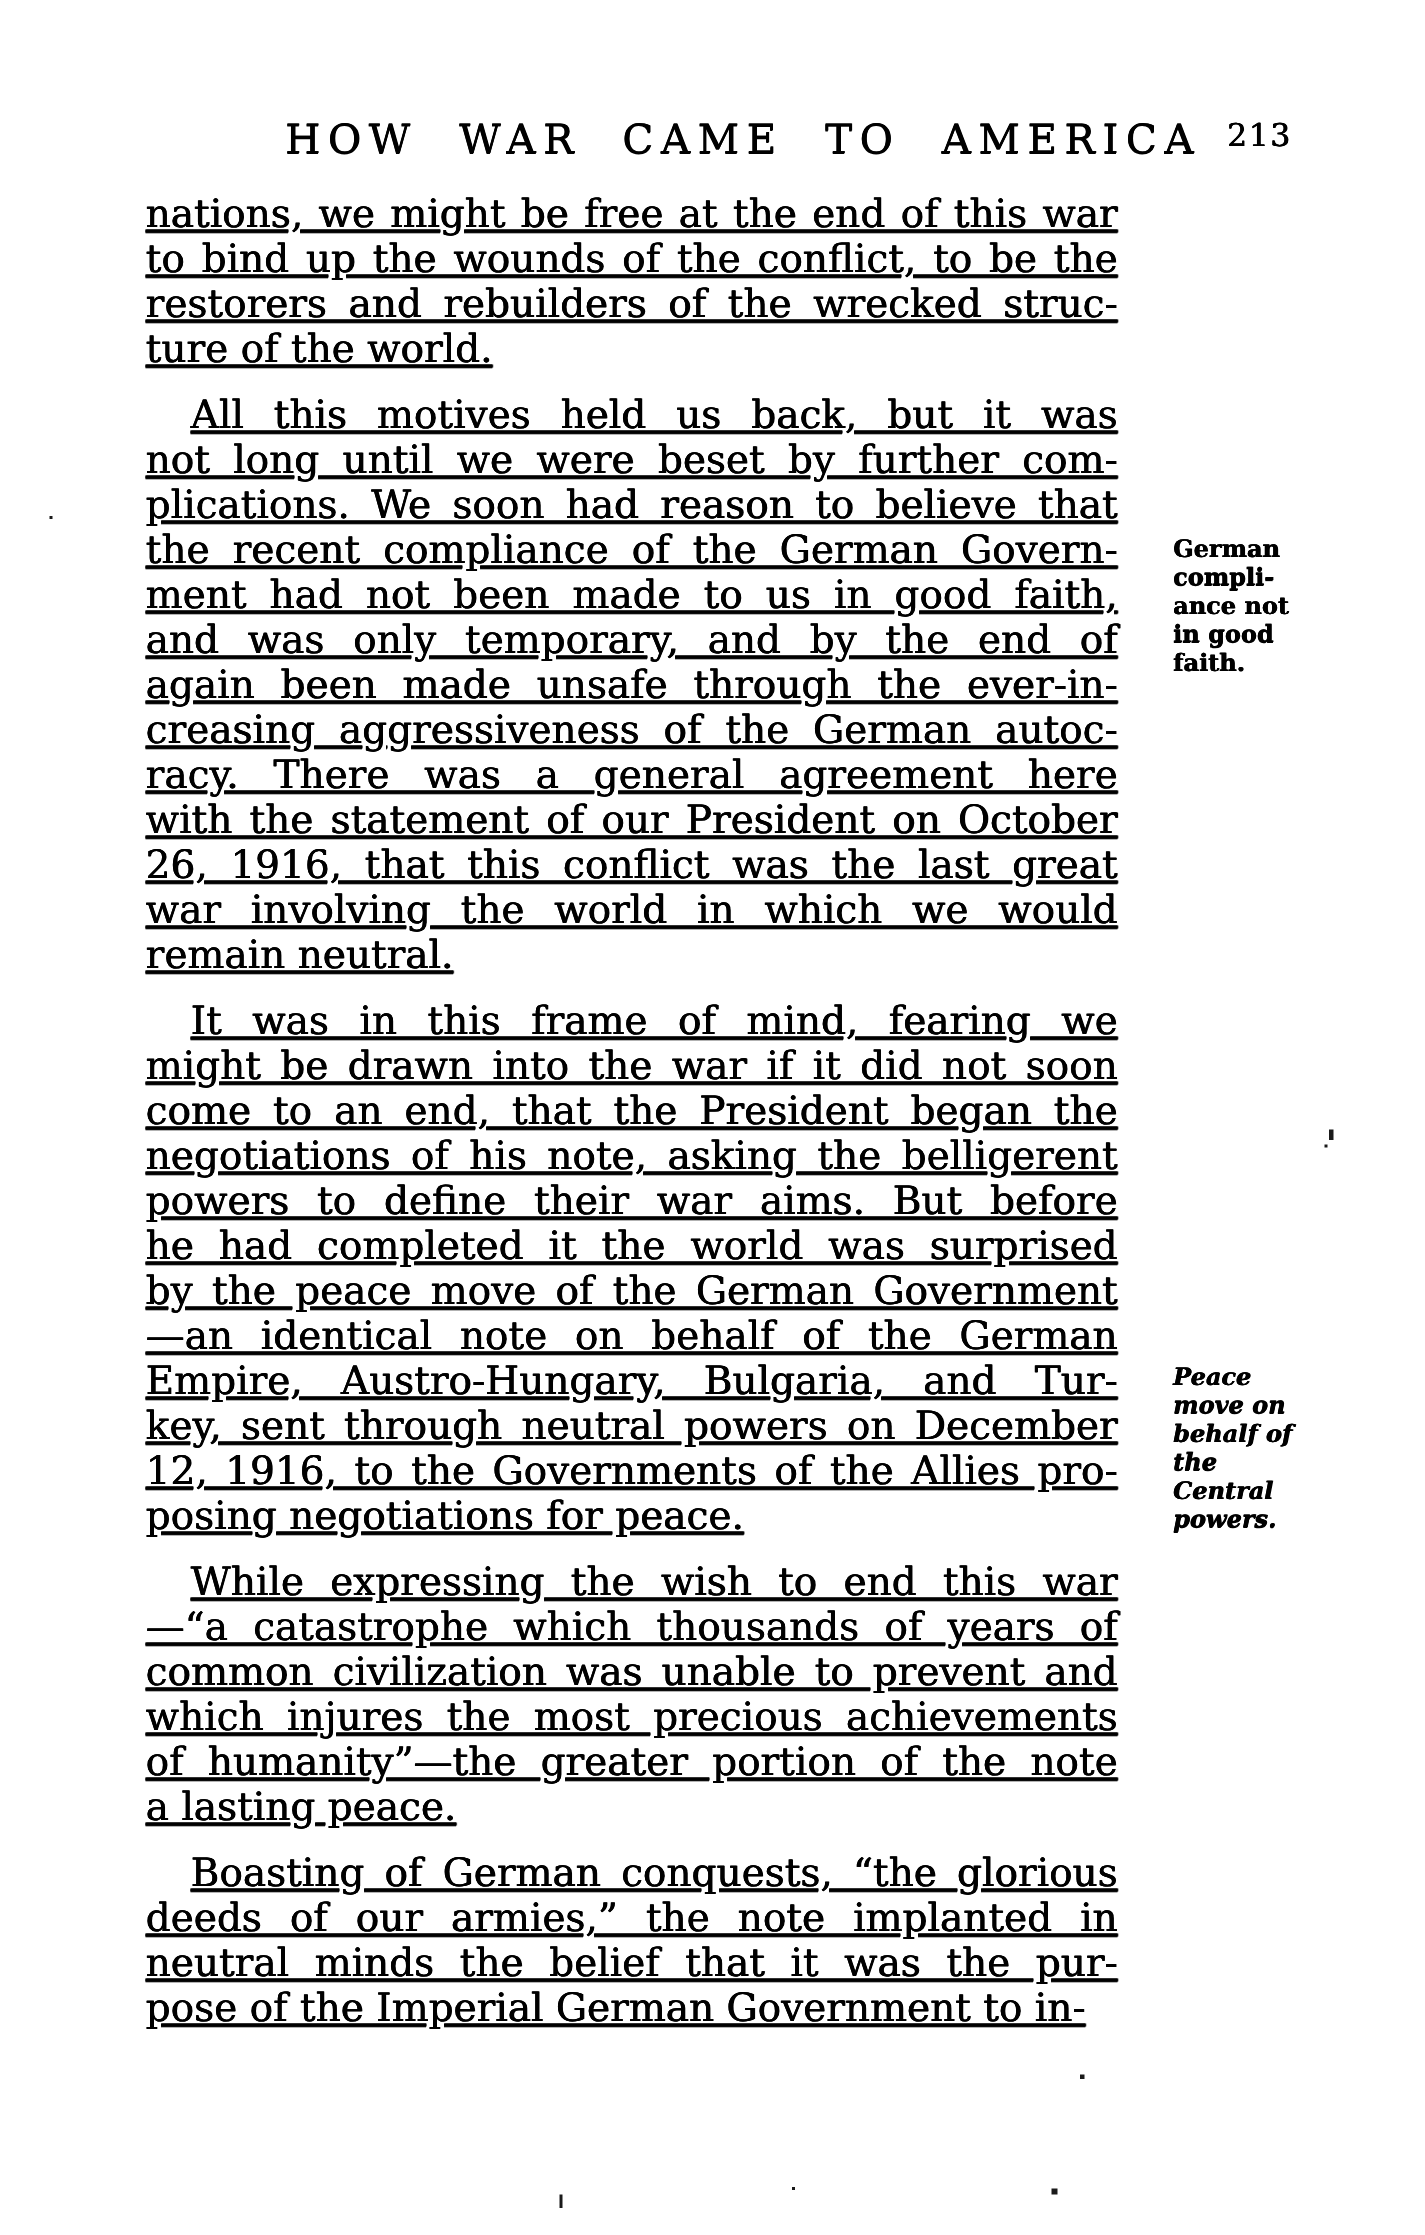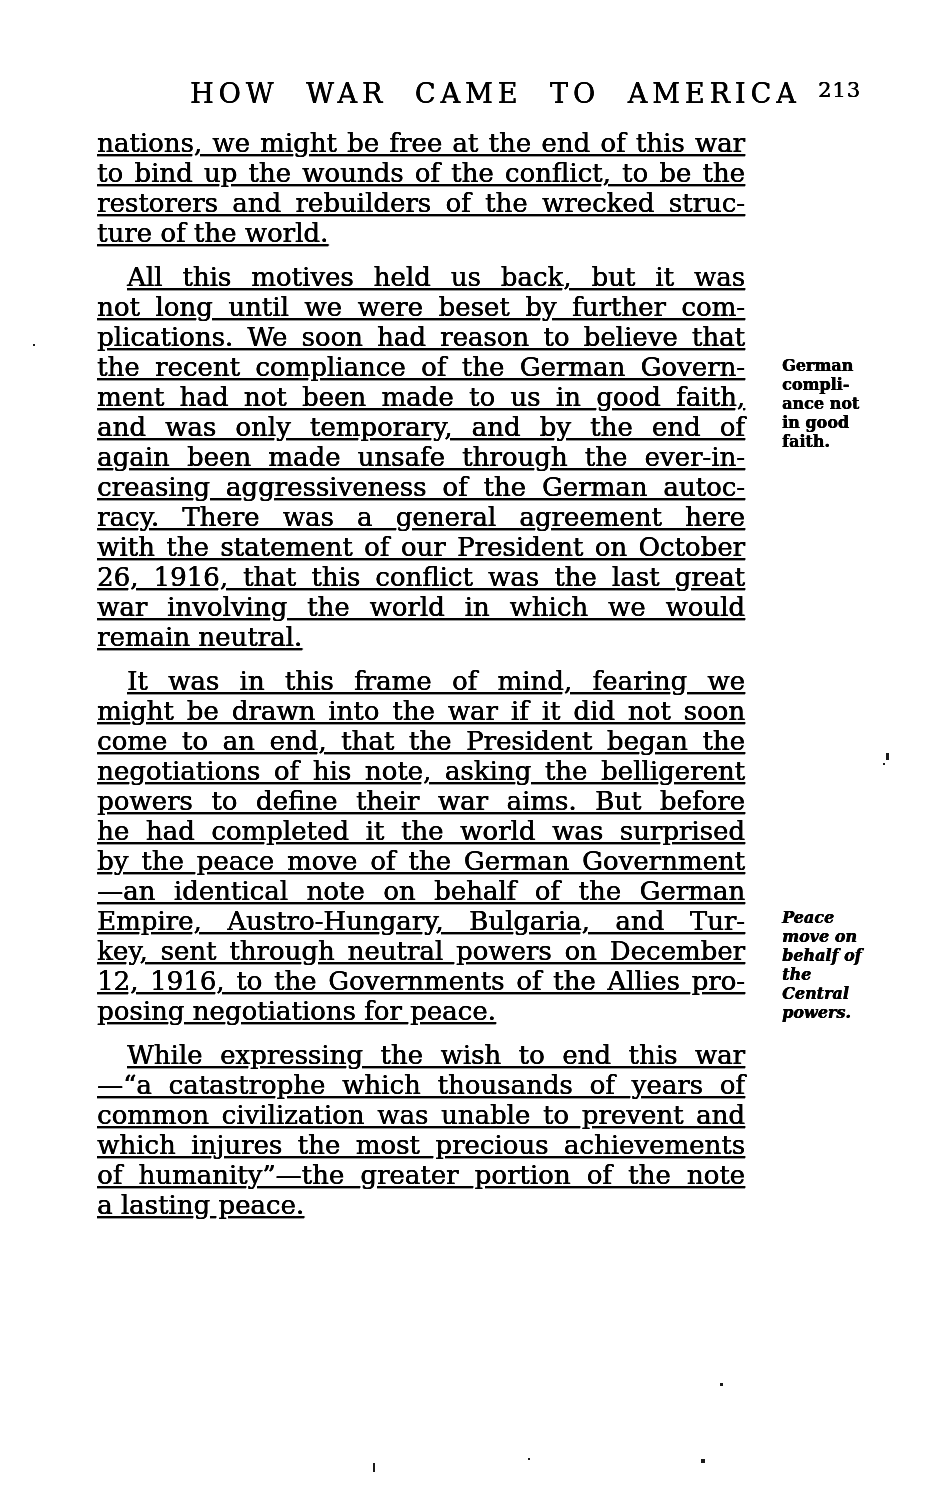--- a/index.html
+++ b/index.html
@@ -146,20 +146,26 @@
 
     <div class="para">
       <div class="line indent">While expressing the wish to end this war</div>
       <div class="line">—“a catastrophe which thousands of years of</div>
       <div class="line">common civilization was unable to prevent and</div>
       <div class="line">which injures the most precious achievements</div>
       <div class="line">of humanity”—the greater portion of the note</div>
       <div class="line last">a lasting peace.</div>
     </div>
 
+    <div class="para">
+      <div class="line indent">Boasting of German conquests, “the glorious</div>
+      <div class="line">deeds of our armies,” the note implanted in</div>
+      <div class="line">neutral minds the belief that it was the pur-</div>
+      <div class="line last">pose of the Imperial German Government to in-</div>
+    </div>
 
   </div>
 
   <div class="margin-note note-1 ink">
     <div class="mline">German</div>
     <div class="mline">compli-</div>
     <div class="mline">ance not</div>
     <div class="mline">in good</div>
     <div class="mline">faith.</div>
   </div>

